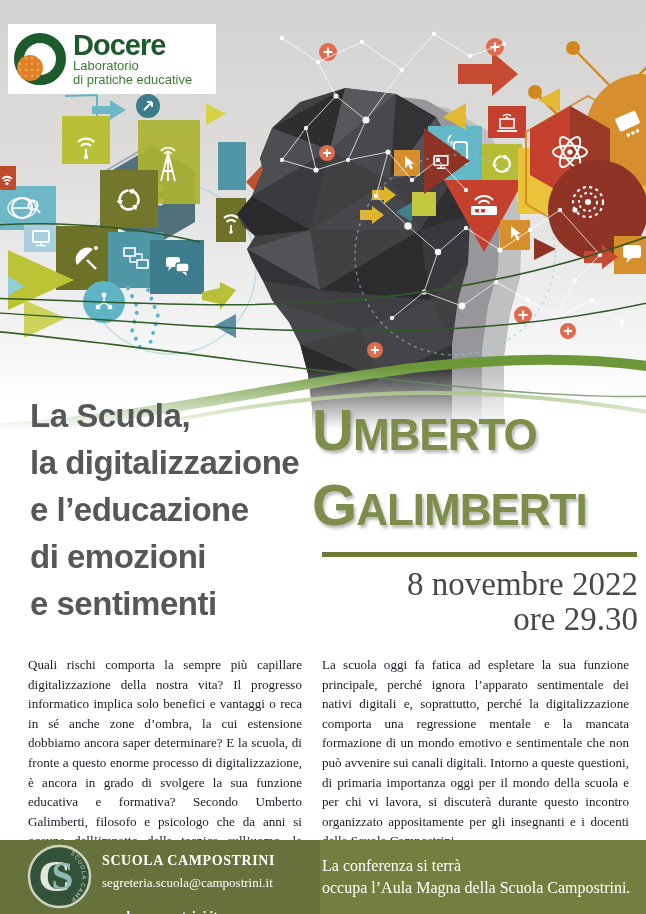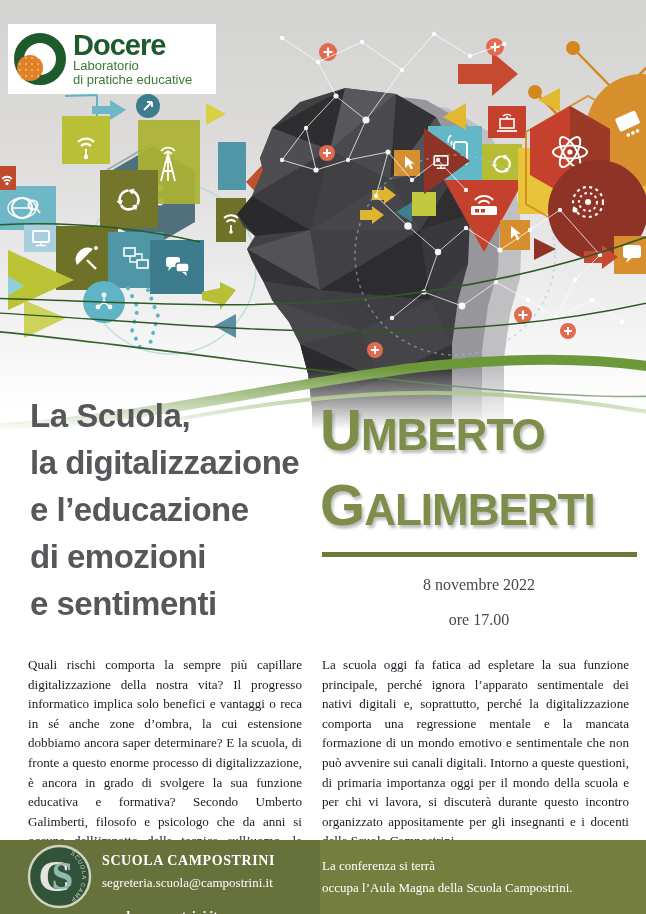--- a/index.html
+++ b/index.html
@@ -16,42 +16,42 @@
   .ring-outer{position:absolute;inset:0;border:10px solid #1e5b2c;border-radius:50%;box-sizing:border-box}
   .ring-orange{position:absolute;left:3px;top:22px;width:26px;height:26px;border-radius:50%;
         background-color:#e08127;background-image:radial-gradient(#f4ad66 1.2px,transparent 1.4px);
         background-size:6px 6px;z-index:1}
   .logo-text{margin-left:7px;display:flex;flex-direction:column}
   .logo-name{font-size:29px;font-weight:bold;color:#1e5b2c;letter-spacing:-1px;line-height:28px}
   .logo-sub{font-size:13px;color:#3c7a33;line-height:14px}
   
   .title{position:absolute;left:30px;top:392px;width:292px;z-index:2;color:#57575b;
          font-weight:bold;font-size:33px;line-height:47px;letter-spacing:-0.5px}
-  .speaker{position:absolute;left:320px;top:400px;width:324px;z-index:2;color:#7e8e4a;font-weight:bold;
+  .speaker{position:absolute;left:312px;top:400px;width:324px;z-index:2;color:#7e8e4a;font-weight:bold;
            letter-spacing:-1px;line-height:60px;text-shadow:2px 3px 3px rgba(90,90,90,.4);white-space:nowrap}
   .speaker .cap{font-size:58px}
   .speaker .rest{font-size:44px}
   .rule{position:absolute;left:322px;top:552px;width:315px;height:5px;background:#6e7a35}
-  .date{position:absolute;left:320px;top:567px;width:318px;text-align:center;
-        font-family:"Liberation Serif",serif;font-size:16px;line-height:35px;color:#48484b}
+  .date{position:absolute;left:320px;top:567px;width:318px;text-align:right;
+        font-family:"Liberation Serif",serif;font-size:33px;line-height:35px;color:#48484b}
   
   .col{position:absolute;top:655px;font-family:"Liberation Serif",serif;font-size:13.1px;
        line-height:19.6px;text-align:justify;color:#1a1a26}
   .col-left{left:28px;width:274px}
   .col-right{left:322px;width:307px}
   
   .footer{position:absolute;left:0;top:840px;width:646px;height:74px;background:#747f3f}
   .seg-left{position:absolute;left:0;top:0;width:320px;height:74px;background:#67713b}
   .flogo{position:absolute;left:27px;top:4px;width:65px;height:65px}
   .fcontact{position:absolute;left:102px;top:13px;color:#fff;font-family:"Liberation Serif",serif}
   .forg{font-size:14px;font-weight:bold;letter-spacing:.6px}
   .femail{font-size:13px;margin-top:6px}
   .fsite{font-size:13px;font-weight:bold;margin-top:17px}
   .fvenue{position:absolute;left:322px;top:15px;color:#fff;font-family:"Liberation Serif",serif;
-          font-size:13px;line-height:22px}
+          font-size:16px;line-height:22px}
 </style>
 </head>
 <body>
 
 <div class="poster">
 
   <div class="hero">
     <svg class="art" width="646" height="430" viewBox="0 0 646 430">
       <defs>
         <clipPath id="headClip">
@@ -407,21 +407,21 @@
 
   <div class="speaker">
     <div><span class="cap">U</span><span class="rest">MBERTO</span></div>
     <div><span class="cap">G</span><span class="rest">ALIMBERTI</span></div>
   </div>
 
   <div class="rule"></div>
 
   <div class="date">
     <div>8 novembre 2022</div>
-    <div>ore 17.00</div>
+    <div>ore 29.30</div>
   </div>
 
   <div class="col col-left" lang="it">Quali rischi comporta la sempre più capillare digitalizzazione della nostra vita? Il progresso informatico implica solo benefici e vantaggi o reca in sé anche zone d’ombra, la cui estensione dobbiamo ancora saper determinare? E la scuola, di fronte a questo enorme processo di digitalizzazione, è ancora in grado di svolgere la sua funzione educativa e formativa? Secondo Umberto Galimberti, filosofo e psicologo che da anni si occupa dell’impatto della tecnica sull’uomo, la risposta non può che essere negativa.</div>
   <div class="col col-right" lang="it">La scuola oggi fa fatica ad espletare la sua funzione principale, perché ignora l’apparato sentimentale dei nativi digitali e, soprattutto, perché la digitalizzazione comporta una regressione mentale e la mancata formazione di un mondo emotivo e sentimentale che non può avvenire sui canali digitali. Intorno a queste questioni, di primaria importanza oggi per il mondo della scuola e per chi vi lavora, si discuterà durante questo incontro organizzato appositamente per gli insegnanti e i docenti della Scuola Campostrini.</div>
 
   <div class="footer">
     <div class="seg-left"></div>
 
     <svg class="flogo" viewBox="0 0 66 66">
       <circle cx="33" cy="33" r="31" fill="#33523a" stroke="#cdd4bd" stroke-width="2.5"></circle>

